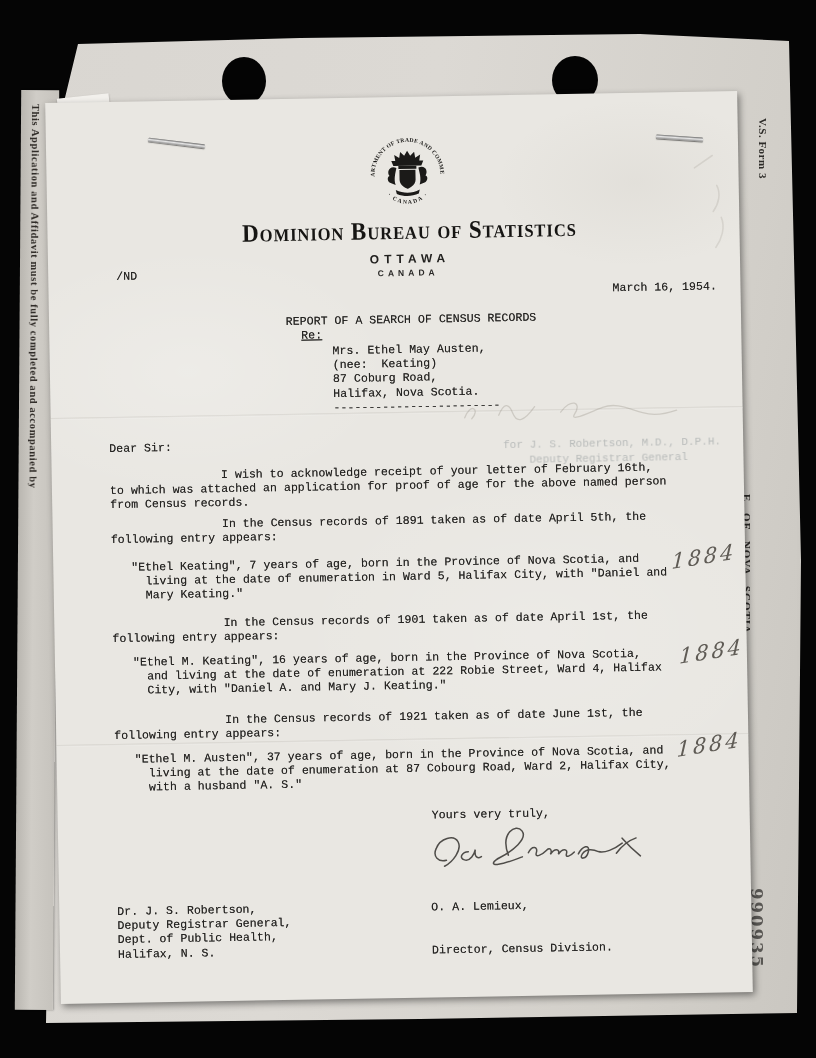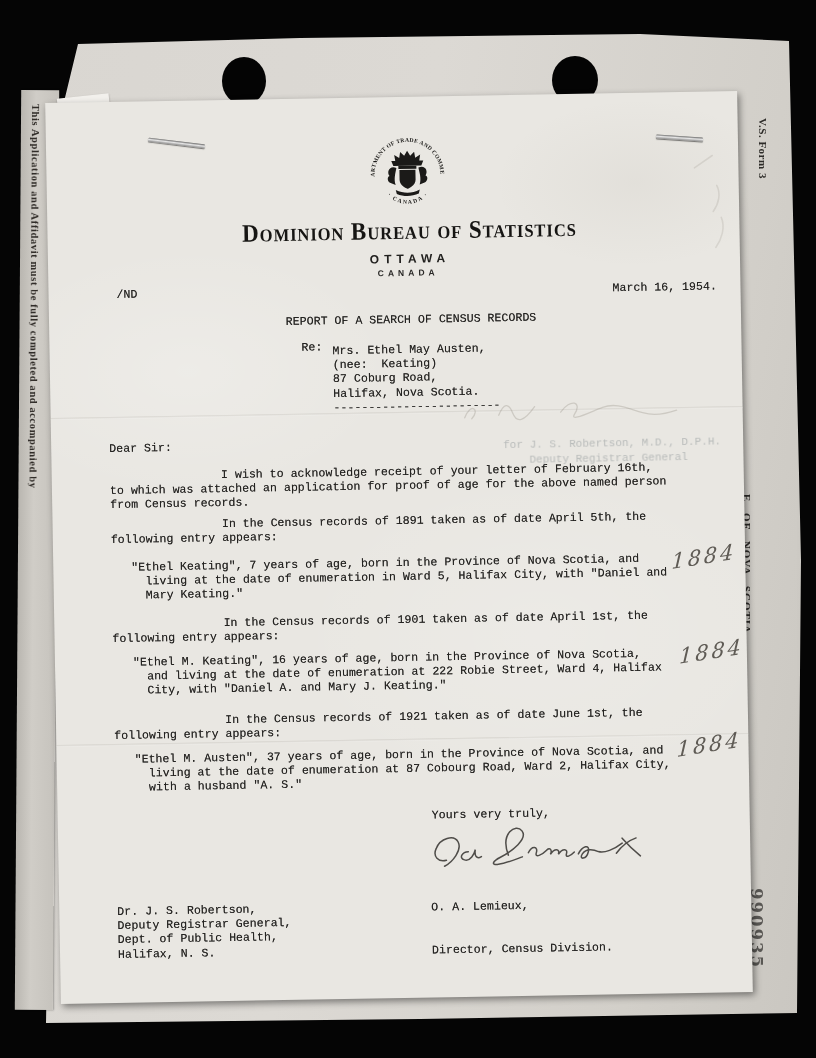--- a/index.html
+++ b/index.html
@@ -113,26 +113,26 @@
         <path d="M31,37 c-7,-3 -10,4 -7,8 c-3,1 -2,6 1,7 l5,2 c-2,-6 0,-12 1,-17 z"></path>
         <path d="M53,37 c7,-3 10,4 7,8 c3,1 2,6 -1,7 l-5,2 c2,-6 0,-12 -1,-17 z"></path>
         <path d="M30,59 c8,4 16,4 24,0 l-1,4 c-7,3 -15,3 -22,0 z"></path>
       </g>
     </svg>
 
     <div class="abs bureau">Dominion Bureau of Statistics</div>
     <div class="abs ottawa">OTTAWA</div>
     <div class="abs canada">CANADA</div>
 
-    <div class="abs mono" style="left:68px;top:186px;">/ND</div>
+    <div class="abs mono" style="left:68px;top:168px;">/ND</div>
     <div class="abs mono" style="left:564px;top:188px;">March 16, 1954.</div>
 
     <div class="abs mono title-line">REPORT OF A SEARCH OF CENSUS RECORDS</div>
 
-    <div class="abs mono" style="left:252px;top:242px;">Re:</div>
+    <div class="abs mono" style="left:252px;top:230px;text-decoration:underline;">Re:</div>
     <div class="abs mono" style="left:283px;top:246px;"><div class="tline">Mrs. Ethel May Austen,</div><div class="tline">(nee:  Keating)</div><div class="tline">87 Coburg Road,</div><div class="tline">Halifax, Nova Scotia.</div></div>
     <div class="abs mono" style="left:283px;top:303px;">------------------------</div>
 
     <svg class="abs" style="left:400px;top:296px;width:240px;height:42px;opacity:.3;" viewBox="0 0 240 42">
       <path d="M14,26 c6,-16 16,-8 7,1 M48,24 q8,-18 14,-2 t22,-6 M110,22 c10,-14 22,-10 14,2 c-6,9 16,-2 28,-6 c14,-5 26,2 40,6 c10,3 22,2 34,-2" stroke="#8e887d" stroke-width="1.3" fill="none" stroke-linecap="round"></path>
     </svg>
     <div class="abs ghost" style="left:452px;top:344px;">for J. S. Robertson, M.D., D.P.H.</div>
     <div class="abs ghost" style="left:478px;top:359px;">Deputy Registrar General</div>
     <svg class="abs" style="left:640px;top:56px;width:50px;height:110px;opacity:.14;" viewBox="0 0 50 110">
       <path d="M8,20 l18,-12 M30,38 c4,8 2,18 -4,26 M34,70 c4,10 0,22 -6,30" stroke="#6d665a" stroke-width="1.6" fill="none" stroke-linecap="round"></path>

